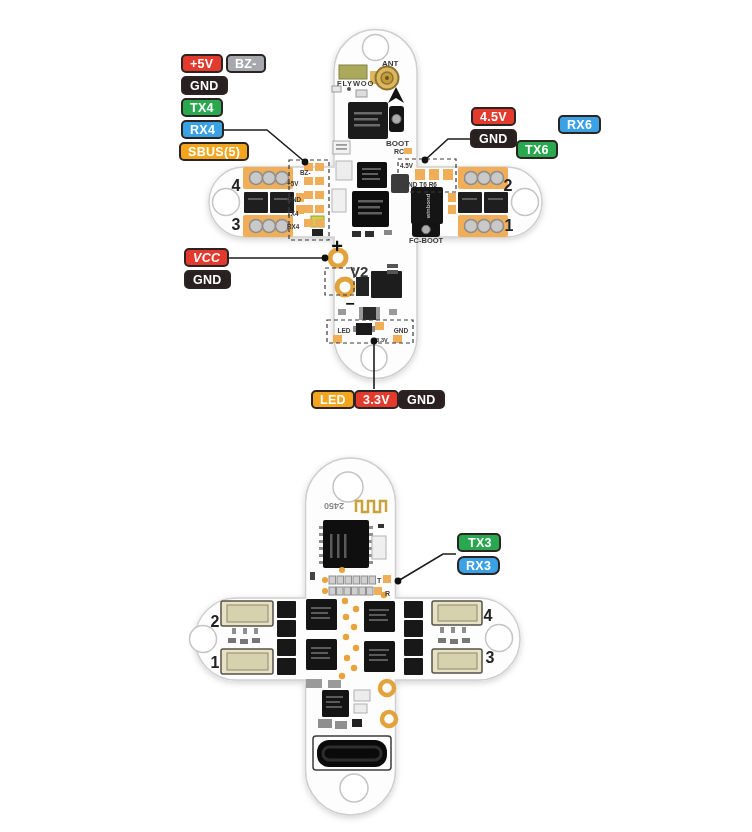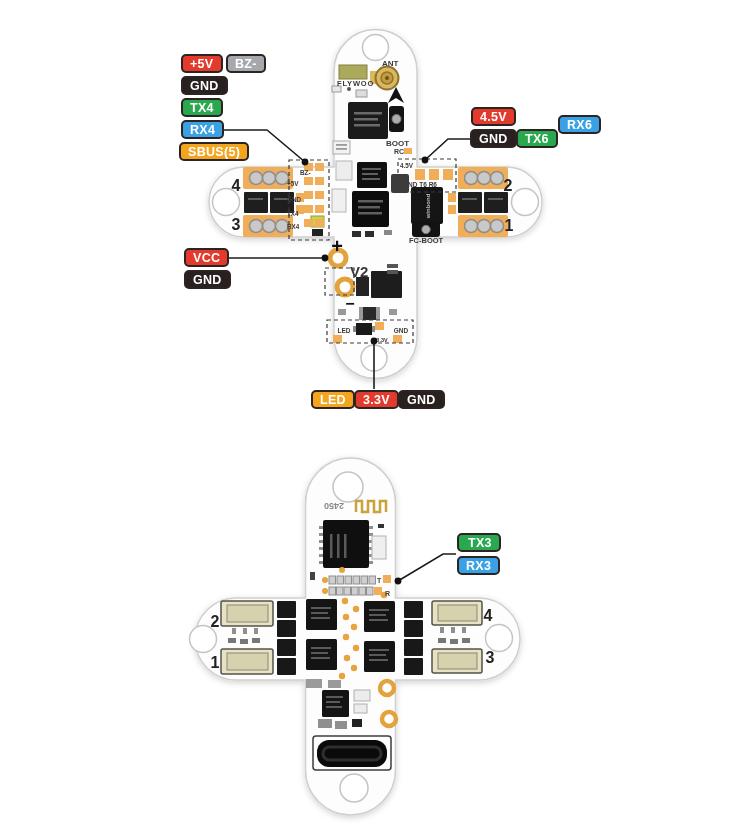--- a/index.html
+++ b/index.html
@@ -354,26 +354,26 @@
 
 <div class="lbl red" style="left:181px;top:54px;">+5V</div>
 <div class="lbl gray" style="left:226px;top:54px;">BZ-</div>
 <div class="lbl black" style="left:181px;top:76px;">GND</div>
 <div class="lbl green" style="left:181px;top:98px;">TX4</div>
 <div class="lbl blue" style="left:181px;top:120px;">RX4</div>
 <div class="lbl orange" style="left:179px;top:142px;">SBUS(5)</div>
 
 <div class="lbl red" style="left:471px;top:107px;">4.5V</div>
 <div class="lbl black" style="left:470px;top:129px;">GND</div>
-<div class="lbl green" style="left:516px;top:129px;">TX6</div>
+<div class="lbl green" style="left:516px;top:140px;">TX6</div>
 <div class="lbl blue" style="left:558px;top:115px;">RX6</div>
 
-<div class="lbl red" style="left:184px;top:248px;">VCC</div>
+<div class="lbl red" style="left:184px;top:248px;font-style:italic;">VCC</div>
 <div class="lbl black" style="left:184px;top:270px;">GND</div>
 
 <div class="lbl orange" style="left:311px;top:390px;">LED</div>
 <div class="lbl red" style="left:354px;top:390px;">3.3V</div>
 <div class="lbl black" style="left:398px;top:390px;">GND</div>
 
 <div class="lbl green" style="left:457px;top:533px;padding-left:9px;">TX3</div>
-<div class="lbl blue" style="left:457px;top:556px;">RX3</div>
+<div class="lbl blue" style="left:457px;top:556px;border-radius:7px;">RX3</div>
 
 </div>
 
 </body></html>

